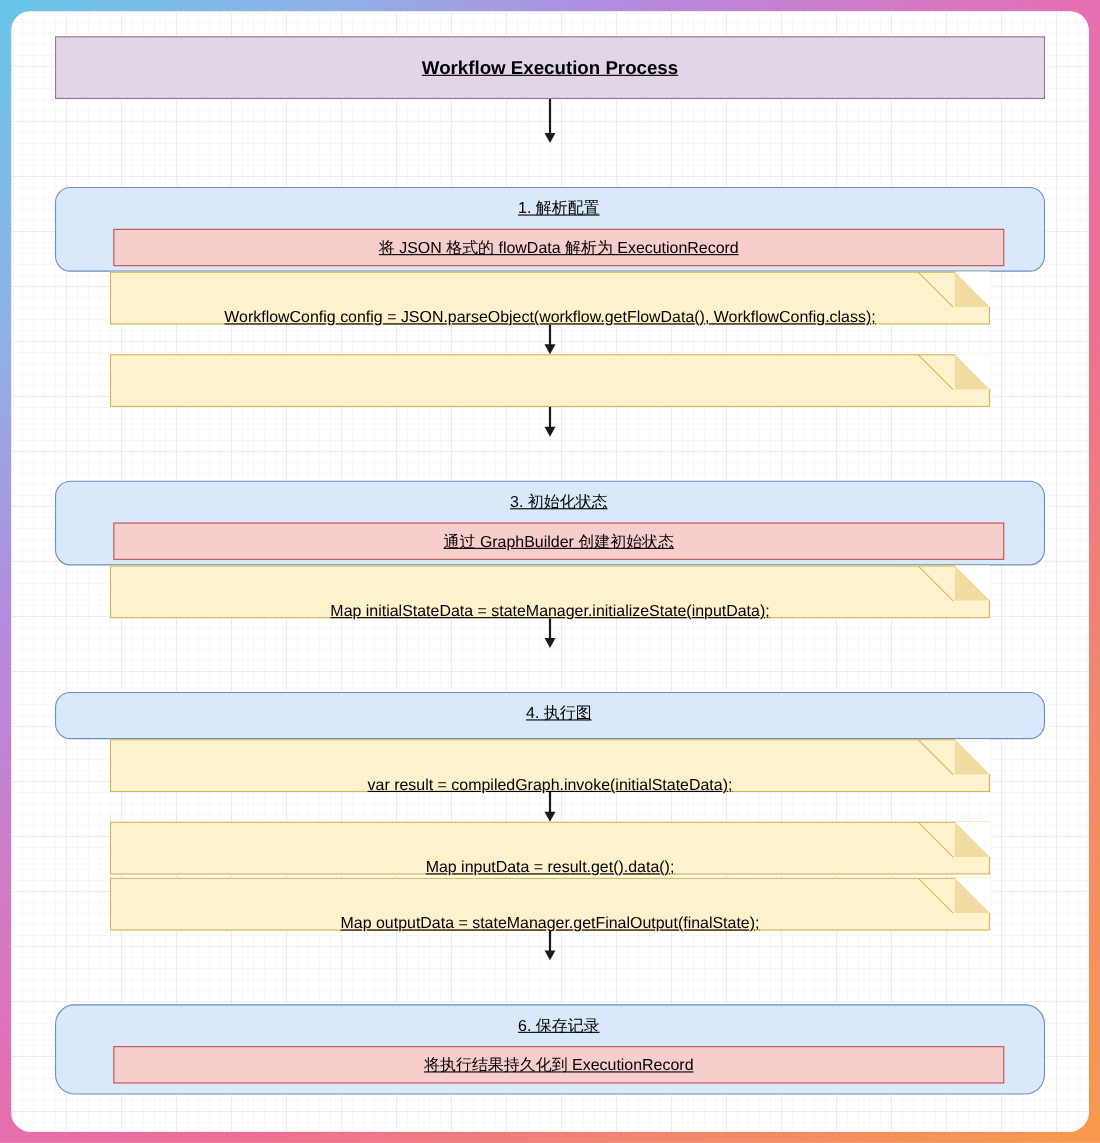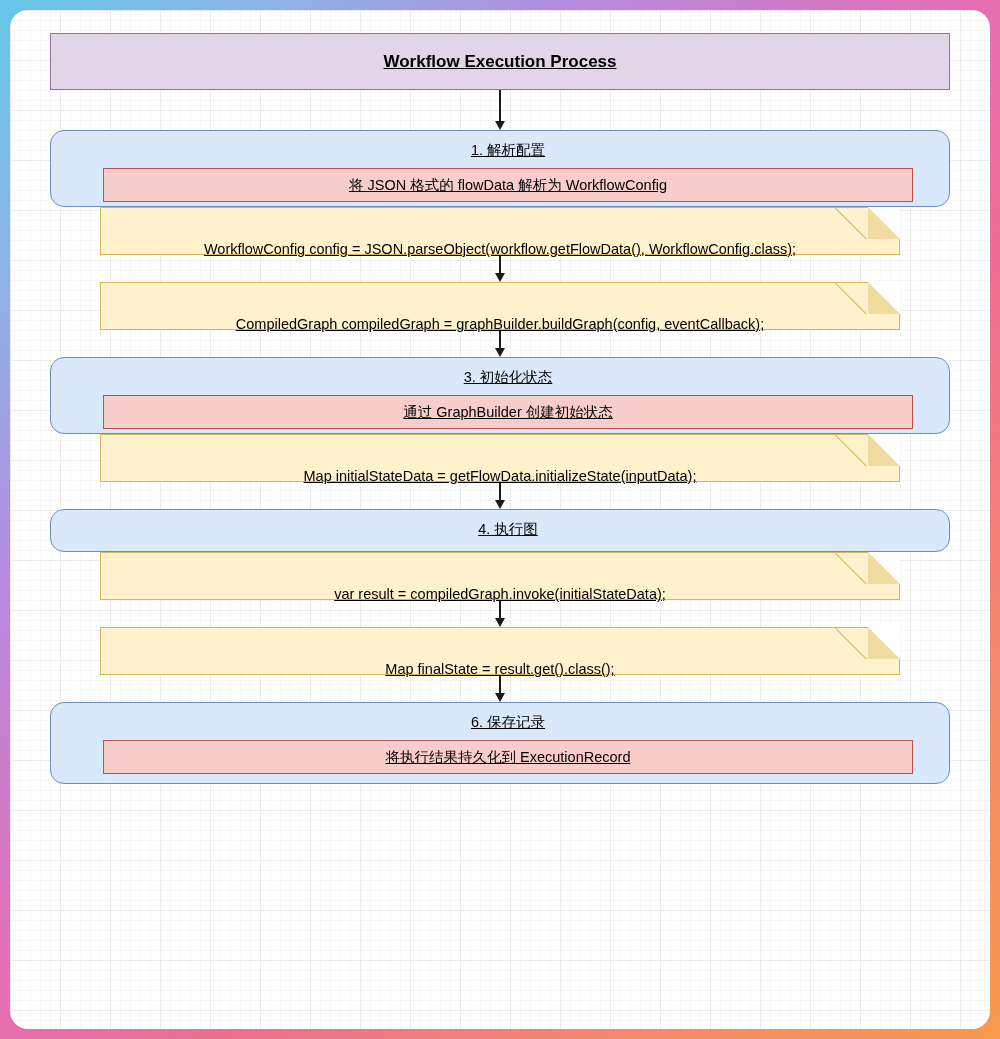--- a/index.html
+++ b/index.html
@@ -75,22 +75,23 @@
   }
 
   .step { display: flex; flex-direction: column; align-items: center; }
 
   .step-box {
     width: 900px;
     background: #DAE8FC;
     border: 1px solid #6C8EBF;
     border-radius: 14px;
     padding: 11px 36px 4px 52px;
-  }
-  .step-box.last { padding-bottom: 9px; }
+    margin-top: 40px;
+  }
+  .step-box.last { padding-bottom: 9px; border-radius: 18px; }
 
   .step-title {
     text-align: center;
     font-size: 14.5px;
     line-height: 16px;
     margin-bottom: 10px;
   }
 
   .step-desc {
     height: 34px;
@@ -147,56 +148,55 @@
 
     <div class="arrow arrow-gap-lg">
       <div class="line"></div>
       <div class="head"></div>
     </div>
 
     <div class="step">
       <div class="step-box">
         <div class="step-title">1. 解析配置</div>
         <div class="step-desc">
-          <span>将 JSON 格式的 flowData 解析为 WorkflowConfig</span>
+          <span>将 JSON 格式的 flowData 解析为 ExecutionRecord</span>
         </div>
       </div>
       <div class="note">
         <span class="fold"></span>
         <span class="note-text">WorkflowConfig config = JSON.parseObject(workflow.getFlowData(), WorkflowConfig.class);</span>
       </div>
     </div>
 
     <div class="arrow arrow-gap-sm">
       <div class="line"></div>
       <div class="head"></div>
     </div>
 
     <div class="step">
       <div class="note">
         <span class="fold"></span>
-        <span class="note-text">CompiledGraph compiledGraph = graphBuilder.buildGraph(config, eventCallback);</span>
       </div>
     </div>
 
     <div class="arrow arrow-gap-sm">
       <div class="line"></div>
       <div class="head"></div>
     </div>
 
     <div class="step">
       <div class="step-box">
         <div class="step-title">3. 初始化状态</div>
         <div class="step-desc">
           <span>通过 GraphBuilder 创建初始状态</span>
         </div>
       </div>
       <div class="note">
         <span class="fold"></span>
-        <span class="note-text">Map initialStateData = getFlowData.initializeState(inputData);</span>
+        <span class="note-text">Map initialStateData = stateManager.initializeState(inputData);</span>
       </div>
     </div>
 
     <div class="arrow arrow-gap-sm">
       <div class="line"></div>
       <div class="head"></div>
     </div>
 
     <div class="step">
       <div class="step-box">
@@ -209,21 +209,25 @@
     </div>
 
     <div class="arrow arrow-gap-sm">
       <div class="line"></div>
       <div class="head"></div>
     </div>
 
     <div class="step">
       <div class="note">
         <span class="fold"></span>
-        <span class="note-text">Map finalState = result.get().class();</span>
+        <span class="note-text">Map inputData = result.get().data();</span>
+      </div>
+      <div class="note">
+        <span class="fold"></span>
+        <span class="note-text">Map outputData = stateManager.getFinalOutput(finalState);</span>
       </div>
     </div>
 
     <div class="arrow arrow-gap-sm">
       <div class="line"></div>
       <div class="head"></div>
     </div>
 
     <div class="step">
       <div class="step-box last">

